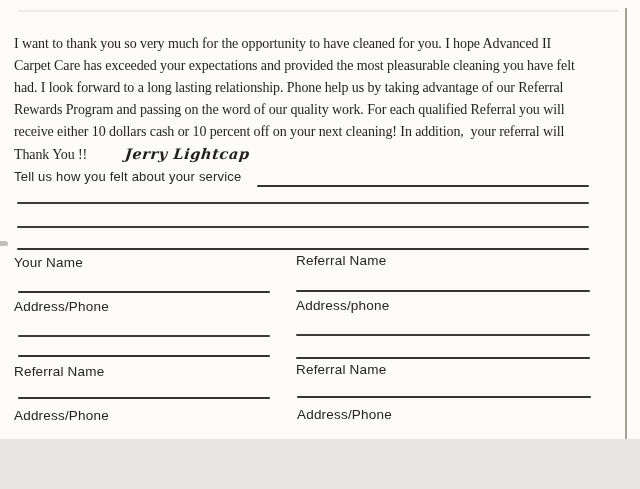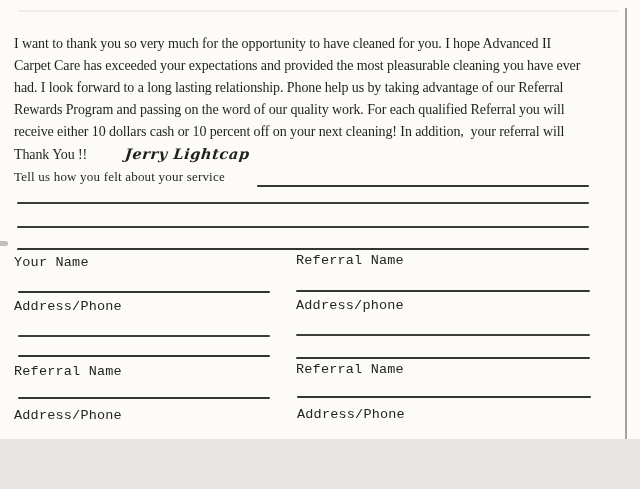--- a/index.html
+++ b/index.html
@@ -33,30 +33,28 @@
     font-size: 14.5px; letter-spacing: 0.6px;
     transform: skewX(-6deg);
     color: #21211f;
     white-space: pre;
   }
   
   .prompt {
     position: absolute; left: 14px; top: 169px;
     font-size: 13px; color: #262626; letter-spacing: 0.2px;
     white-space: pre;
-    font-family: Liberation Serif, serif;
   }
   .rule { position: absolute; height: 2px; background: #343432; border-radius: 1px; }
   .rule.soft { background: #3c3c3a; }
   
   .flabel {
     position: absolute;
     font-size: 13.5px; color: #242424; letter-spacing: 0.2px;
     white-space: pre;
-    font-family: Liberation Mono, monospace;
   }
   
   .top-streak { position: absolute; left: 18px; top: 10px; width: 600px; height: 2px; background: #efede9; }
   .v-edge { position: absolute; left: 625px; top: 8px; width: 2px; height: 462px; background: #a6a099; }
   .corner-black { position: absolute; left: 619px; top: 469px; width: 21px; height: 20px; background: #161616; }
   .corner-black::before { content: ""; position: absolute; left: 0; top: 0; width: 100%; height: 3px; background: #6e6c68; }
   .left-dash-mid { position: absolute; left: 0; top: 241px; width: 8px; height: 5px; background: #c2bfba; border-radius: 0 3px 3px 0; }
   .left-dash-bottom { position: absolute; left: 0; top: 480px; width: 11px; height: 5px; background: #4f4d49; border-radius: 0 2px 2px 0; }
   .bottom-streak { position: absolute; left: 0; top: 487px; width: 619px; height: 2px; background: #e9e7e2; }
 </style>
@@ -67,21 +65,21 @@
 
   <div class="top-streak"></div>
   <div class="v-edge"></div>
   <div class="corner-black"></div>
   <div class="left-dash-mid"></div>
   <div class="left-dash-bottom"></div>
   <div class="bottom-streak"></div>
 
   <div class="letter">
     <div class="letter-line">I want to thank you so very much for the opportunity to have cleaned for you. I hope Advanced II</div>
-    <div class="letter-line">Carpet Care has exceeded your expectations and provided the most pleasurable cleaning you have ever</div>
+    <div class="letter-line">Carpet Care has exceeded your expectations and provided the most pleasurable cleaning you have felt</div>
     <div class="letter-line">had. I look forward to a long lasting relationship. Phone help us by taking advantage of our Referral</div>
     <div class="letter-line">Rewards Program and passing on the word of our quality work. For each qualified Referral you will</div>
     <div class="letter-line">receive either 10 dollars cash or 10 percent off on your next cleaning! In addition,  your referral will</div>
     <div class="letter-line letter-last">
       <span class="thank-you">Thank You !!</span>
       <span class="signature">Jerry Lightcap</span>
     </div>
   </div>
 
   <div class="prompt">Tell us how you felt about your service</div>

